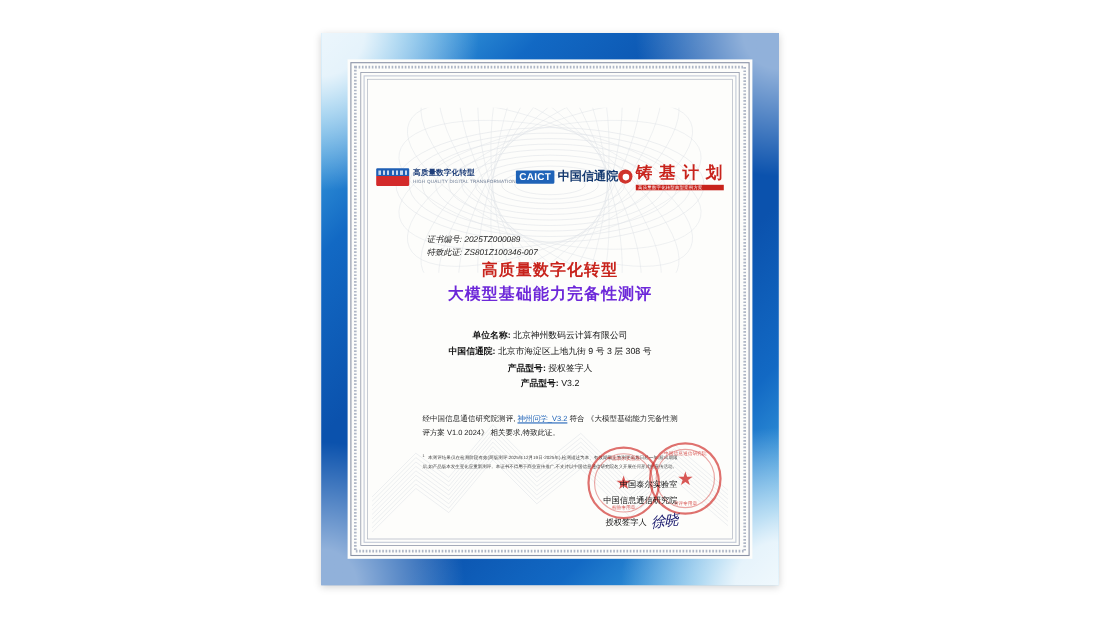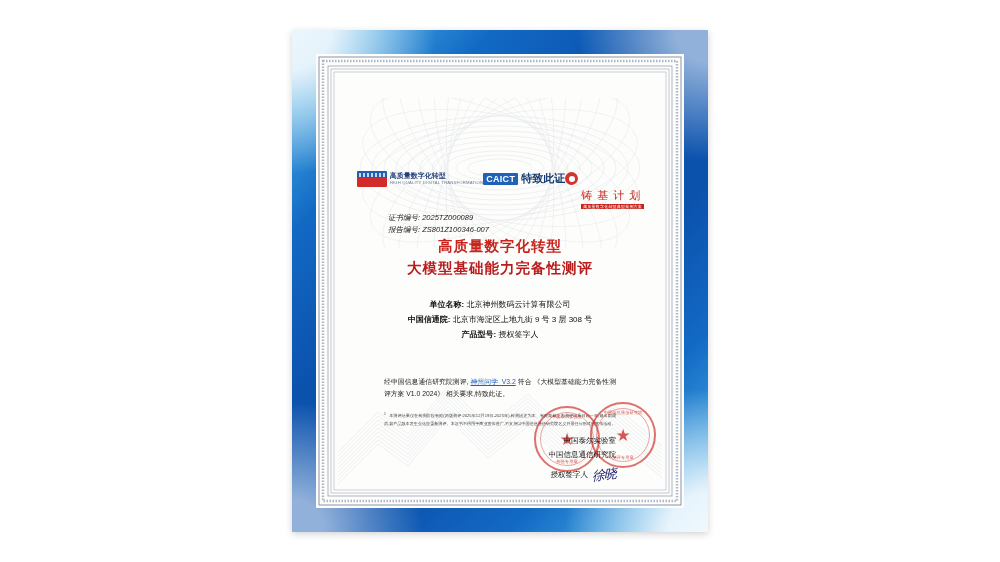--- a/index.html
+++ b/index.html
@@ -78,21 +78,21 @@
   }
 
   
   .logo-row {
     position: absolute;
     left: 10px;
     right: 10px;
     top: 72px;
     display: flex;
     align-items: center;
-    justify-content: flex-end;
+    justify-content: center;
     padding: 0 8px;
   }
   .logo {
     display: flex;
     align-items: center;
     gap: 3px;
   }
   .logo-left-mark {
     width: 30px; height: 16px;
     background: linear-gradient(180deg,#1f5fb4 0 45%, #d32a2a 45% 100%);
@@ -145,26 +145,25 @@
     background: #d0342c;
     position: relative;
   }
   .zhuji-mark::after {
     content:"";
     position:absolute; left:3.5px; top:3.5px; width:6px; height:6px;
     border-radius:50%;
     background:#fff;
   }
   .zhuji-text {
-    font-size: 11px;
-    font-weight: normal;
+    font-size: 15px;
+    font-weight: bold;
     color: #c8231c;
     letter-spacing: 1px;
     white-space: nowrap;
-    margin-top: 40px;
   }
   .zhuji-sub {
     font-size: 4px;
     color: #fff;
     background: #c8231c;
     padding: 0 2px;
     white-space: nowrap;
     letter-spacing: .2px;
     display: block;
     margin-top: 1px;
@@ -192,21 +191,21 @@
   .title-line1 {
     font-size: 14.5px;
     font-weight: bold;
     color: #c8231c;
     letter-spacing: 1px;
     line-height: 1.5;
   }
   .title-line2 {
     font-size: 14.5px;
     font-weight: bold;
-    color: #b91c1c;
+    color: #6d28d9;
     letter-spacing: 1px;
     line-height: 1.5;
   }
 
   
   .fields {
     position: absolute;
     left: 0; right: 0;
     top: 222px;
     text-align: center;
@@ -427,39 +426,39 @@
           <div class="logo">
             <div class="logo-left-mark"></div>
             <div>
               <div class="logo-left-text">高质量数字化转型</div>
               <div class="logo-left-sub">HIGH QUALITY DIGITAL TRANSFORMATION</div>
             </div>
           </div>
 
           <div class="logo">
             <span class="caict-badge">CAICT</span>
-            <span class="caict-text">特致此证</span>
+            <span class="caict-text">中国信通院</span>
           </div>
 
           <div class="zhuji">
             <span class="zhuji-mark"></span>
             <div>
               <div class="zhuji-text">铸 基 计 划</div>
               <span class="zhuji-sub">高质量数字化转型典型案例方案</span>
             </div>
           </div>
         </div>
 
         <div class="serials">
           <div>
             <span>证书编号:</span>
             <span>2025TZ000089</span>
           </div>
           <div>
-            <span>报告编号:</span>
+            <span>特致此证:</span>
             <span>ZS801Z100346-007</span>
           </div>
         </div>
 
         <div class="title-block">
           <div class="title-line1">高质量数字化转型</div>
           <div class="title-line2">大模型基础能力完备性测评</div>
         </div>
 
         <div class="fields">
@@ -467,20 +466,24 @@
             <span class="key">单位名称:</span>
             <span>北京神州数码云计算有限公司</span>
           </div>
           <div class="row">
             <span class="key">中国信通院:</span>
             <span>北京市海淀区上地九街 9 号 3 层 308 号</span>
           </div>
           <div class="row">
             <span class="key">产品型号:</span>
             <span>授权签字人</span>
+          </div>
+          <div class="row">
+            <span class="key">产品型号:</span>
+            <span>V3.2</span>
           </div>
         </div>
 
         <div class="statement">
           <span>经中国信息通信研究院测评,</span>
           <span class="hl">神州问学_V3.2</span>
           <span> 符合 《大模型基础能力完备性测评方案 V1.0 2024》 相关要求,特致此证。</span>
         </div>
 
         <div class="footnote">

